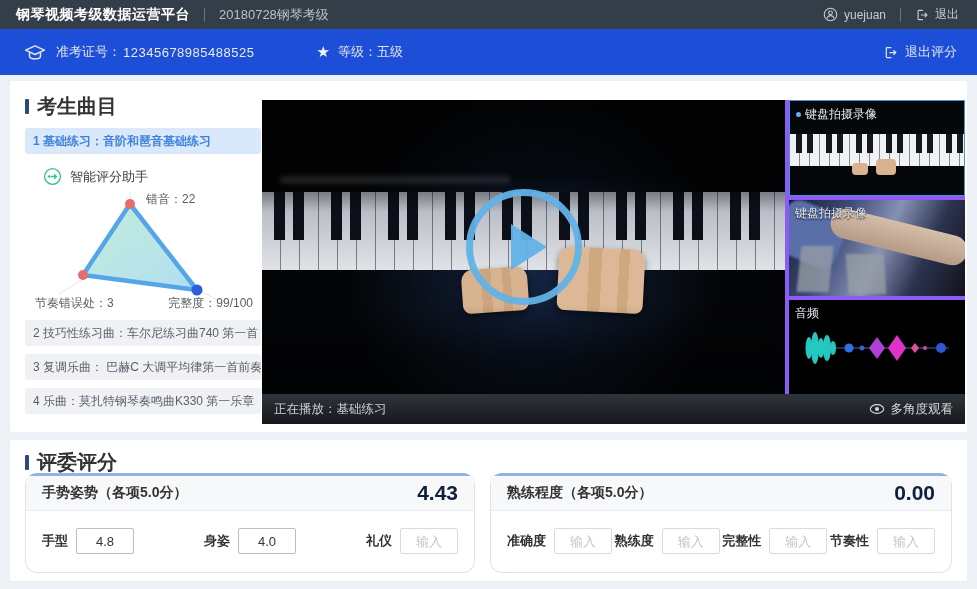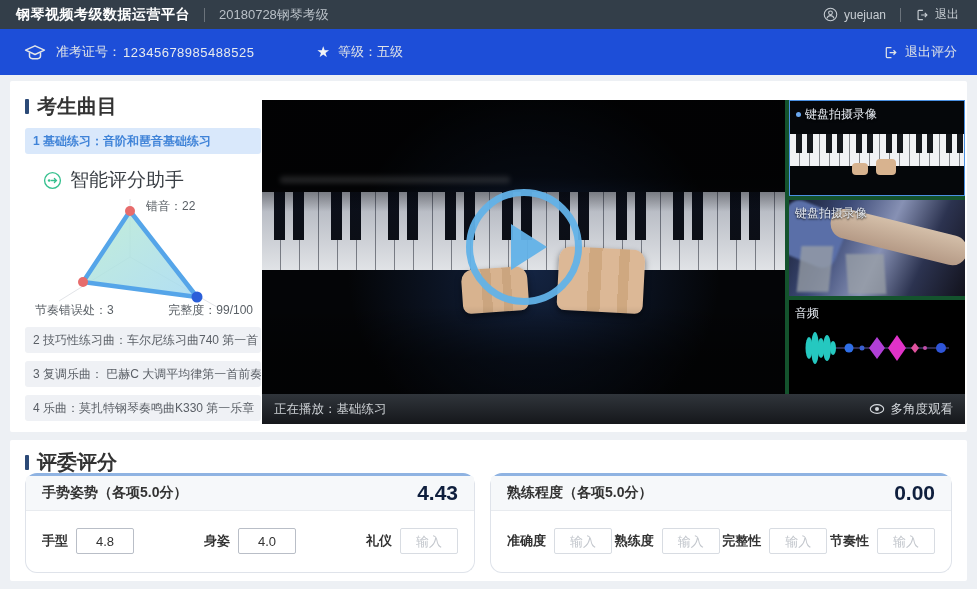--- a/index.html
+++ b/index.html
@@ -28,30 +28,30 @@
   .main-card { position:absolute; top:81px; left:10px; width:957px; height:351px; background:#fff; border-radius:2px; }
 
   .section-title { display:flex; align-items:center; font-size:20px; font-weight:bold; color:#333; }
   .section-title .bar { width:4px; height:15px; background:#2c4a77; margin-right:8px; border-radius:1px; }
 
   
   .sidebar { position:absolute; left:15px; top:12px; width:236px; }
   .song-item { margin-top:8px; height:26px; line-height:26px; padding:0 8px; background:#eff1f5;
                border-radius:3px; font-size:12px; color:#5a5f66; white-space:nowrap; overflow:hidden; cursor:pointer; }
   .song-item.active { background:#d9e8fb; color:#3f83d8; font-weight:bold; }
-  .assistant { display:flex; align-items:center; gap:8px; margin:13px 0 2px 18px; font-size:19px; color:#3a3f45; cursor:pointer; }
+  .assistant { display:flex; align-items:center; gap:8px; margin:13px 0 2px 18px; font-size:13px; color:#3a3f45; cursor:pointer; }
 
   .radar-box { position:relative; width:230px; height:124px; margin-top:2px; }
   .radar-label { position:absolute; font-size:12px; color:#5a6066; white-space:nowrap; }
   .lbl-top { left:121px; top:3px; }
   .lbl-bl  { left:10px; bottom:0; }
   .lbl-br  { right:2px; bottom:0;margin-left:36px; }
 
   
-  .video-wrap { position:absolute; left:252px; top:19px; width:703px; height:324px; background:#14532d; }
+  .video-wrap { position:absolute; left:252px; top:19px; width:703px; height:324px; background:#8b5cf6; }
   .video-main { position:absolute; left:0; top:0; width:523px; height:294px; background:#040507; overflow:hidden; cursor:pointer; }
   .glow { position:absolute; inset:0; background:radial-gradient(circle at 52% 58%, rgba(45,85,160,.38), transparent 58%); }
   .blur-strip { position:absolute; top:76px; left:18px; width:230px; height:7px; background:rgba(210,212,220,.30); filter:blur(2.5px); border-radius:3px; }
   .kb { position:absolute; top:92px; left:0; right:0; height:78px;
         background:repeating-linear-gradient(90deg,#eceef0 0 18px,#83868c 18px 19px); }
   .kb::before { content:""; position:absolute; top:0; left:0; right:0; height:62%;
         background:repeating-linear-gradient(90deg,transparent 0 12px,#0c0e12 12px 23px,transparent 23px 31px,#0c0e12 31px 42px,transparent 42px 57px); }
   .kb::after { content:""; position:absolute; inset:0; background:linear-gradient(rgba(10,20,50,.28),rgba(10,20,50,.05)); }
   .hand { position:absolute; background:#d8b38f; border-radius:12px 12px 8px 8px; box-shadow:0 3px 6px rgba(0,0,0,.5); }
   .hand-l { left:200px; top:168px; width:66px; height:44px; transform:rotate(-4deg);

